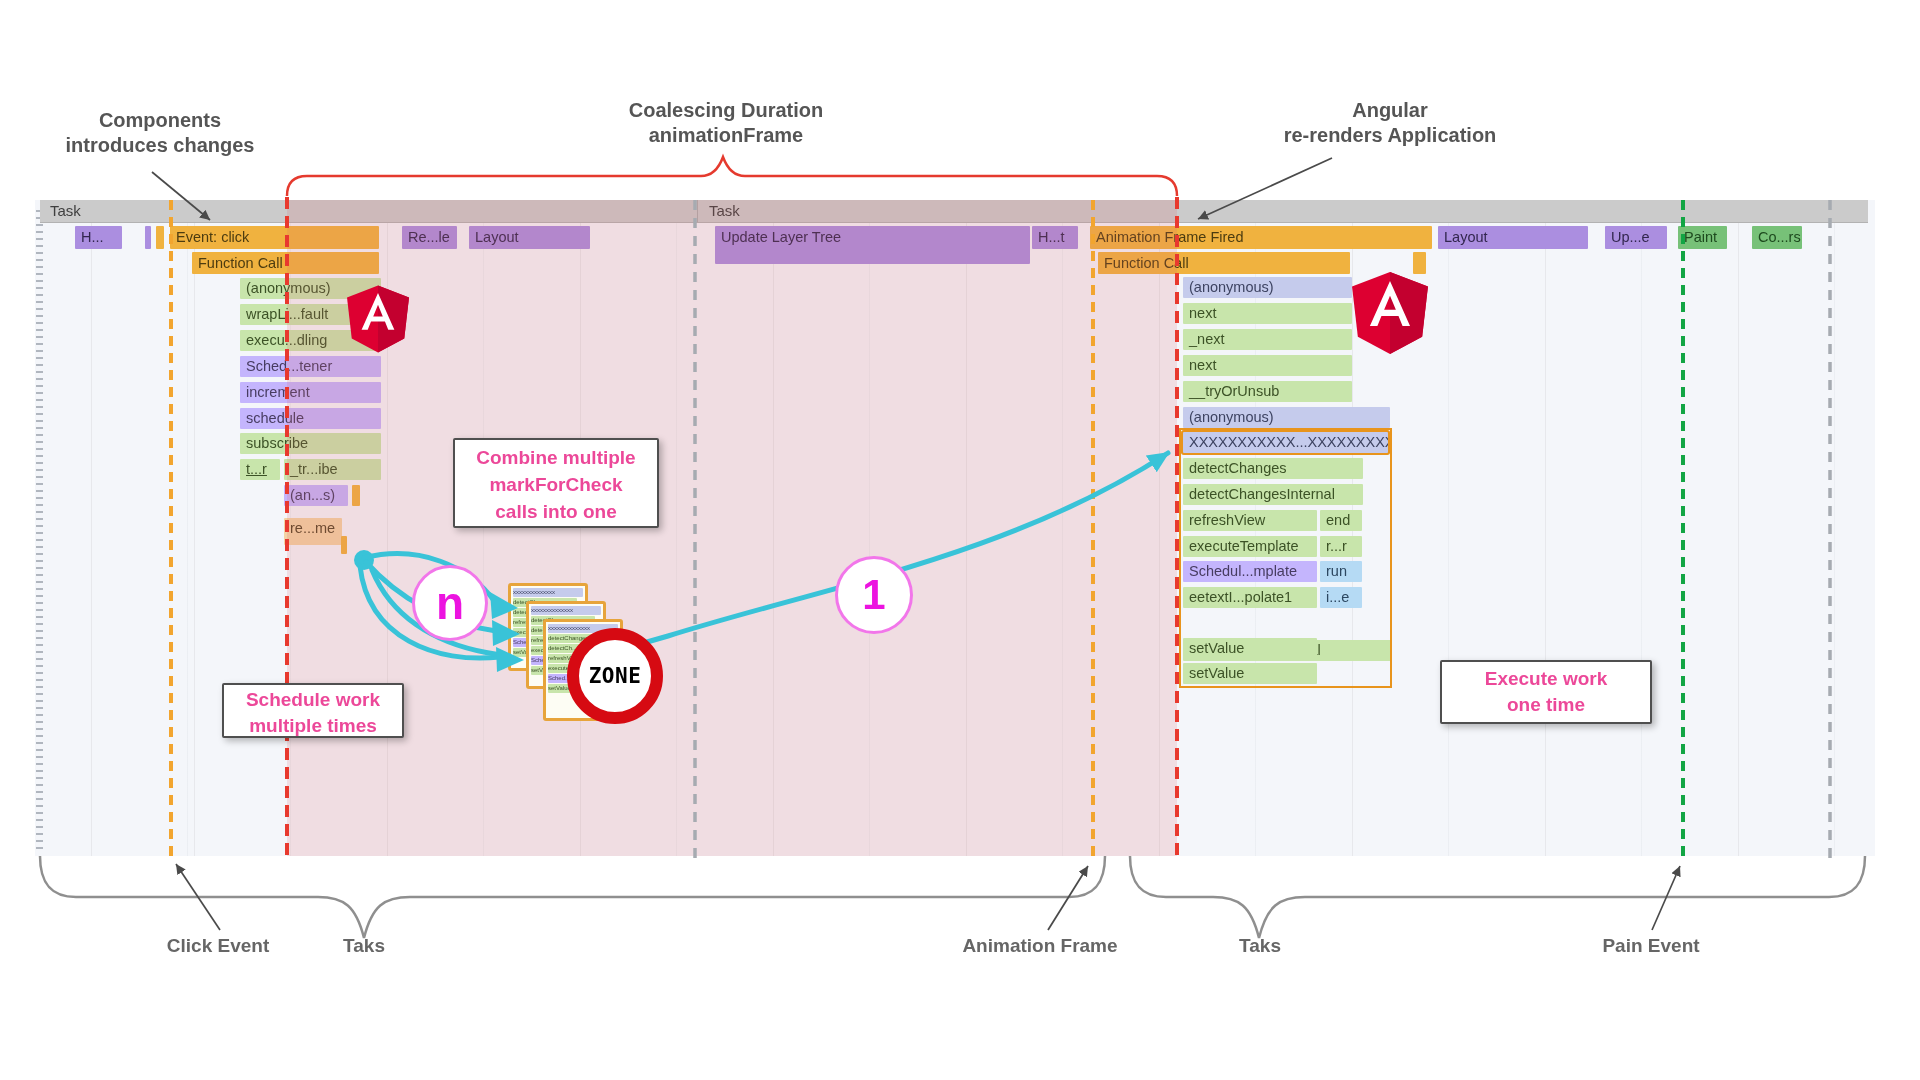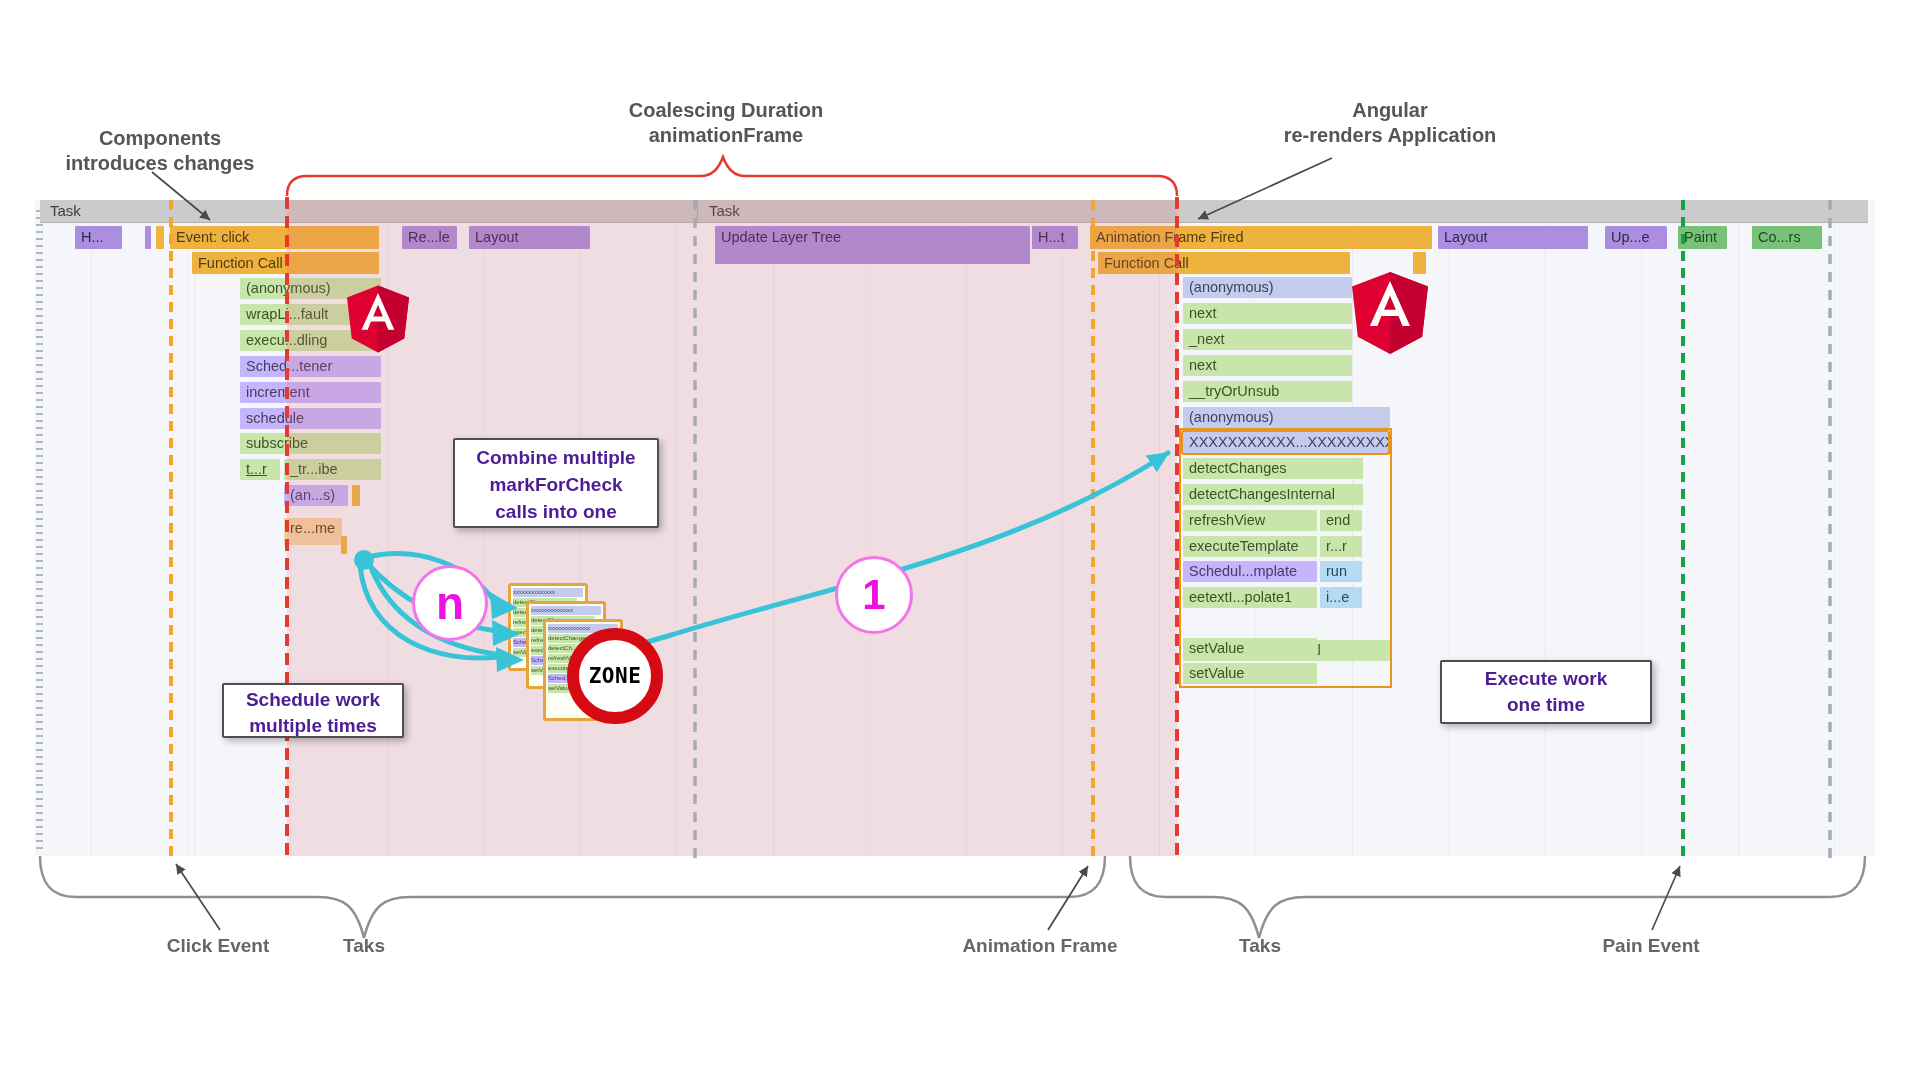--- a/index.html
+++ b/index.html
@@ -35,21 +35,21 @@
   .sel-border{position:absolute;left:1179px;top:428px;width:213px;height:260px;border:2.5px solid #e8941c;box-sizing:border-box;pointer-events:none;}
 
   
   .ovl{position:absolute;left:0;top:0;width:1920px;height:1080px;pointer-events:none;}
 
   
   .ann{position:absolute;text-align:center;font-weight:bold;font-size:20px;line-height:25px;color:#555;}
   .blabel{position:absolute;text-align:center;font-weight:bold;font-size:19px;line-height:24px;color:#666;}
   .note{position:absolute;background:#fff;border:2px solid #4f4f4f;border-radius:2px;
         box-shadow:3px 3px 7px rgba(0,0,0,0.28);text-align:center;font-weight:bold;
-        font-size:19px;color:#4c1d95;box-sizing:border-box;}
+        font-size:19px;color:#ec4899;box-sizing:border-box;}
 
   
   .badge-circle{position:absolute;border-radius:50%;background:#fff;box-sizing:border-box;
         display:flex;align-items:center;justify-content:center;font-weight:bold;}
   #n-badge{left:412px;top:565px;width:76px;height:76px;border:3px solid #f276ea;color:#ec13e0;font-size:46px;}
   #one-badge{left:835px;top:556px;width:78px;height:78px;border:3px solid #f276ea;color:#ec13e0;font-size:42px;}
   #zone-badge{left:567px;top:628px;width:96px;height:96px;border:12px solid #d60a12;color:#000;
         font-size:21px;font-weight:800;letter-spacing:.5px;font-family:"DejaVu Sans Mono","Liberation Mono",monospace;}
 
   
@@ -79,21 +79,21 @@
       <div class="bar c-orange" style="left: 156px; top: 226px; width: 8px; height: 23px; line-height: 23px;"></div>
       <div class="bar c-orange" style="left: 170px; top: 226px; width: 209px; height: 23px; line-height: 23px;">Event: click</div>
       <div class="bar c-purple" style="left: 402px; top: 226px; width: 55px; height: 23px; line-height: 23px;">Re...le</div>
       <div class="bar c-purple" style="left: 469px; top: 226px; width: 121px; height: 23px; line-height: 23px;">Layout</div>
       <div class="bar c-purple" style="left: 715px; top: 226px; width: 315px; height: 38px; line-height: 23px;">Update Layer Tree</div>
       <div class="bar c-purple" style="left: 1032px; top: 226px; width: 46px; height: 23px; line-height: 23px;">H...t</div>
       <div class="bar c-orange" style="left: 1090px; top: 226px; width: 342px; height: 23px; line-height: 23px;">Animation Frame Fired</div>
       <div class="bar c-purple" style="left: 1438px; top: 226px; width: 150px; height: 23px; line-height: 23px;">Layout</div>
       <div class="bar c-purple" style="left: 1605px; top: 226px; width: 62px; height: 23px; line-height: 23px;">Up...e</div>
       <div class="bar c-greenDark" style="left: 1678px; top: 226px; width: 49px; height: 23px; line-height: 23px;">Paint</div>
-      <div class="bar c-greenDark" style="left: 1752px; top: 226px; width: 70px; height: 23px; line-height: 23px;">Co...rs</div>
+      <div class="bar c-greenDark" style="left: 1752px; top: 226px; width: 50px; height: 23px; line-height: 23px;">Co...rs</div>
       <div class="bar c-orange" style="left: 192px; top: 252px; width: 187px; height: 22px; line-height: 22px;">Function Call</div>
       <div class="bar c-orange" style="left: 1098px; top: 252px; width: 252px; height: 22px; line-height: 22px;">Function Call</div>
       <div class="bar c-orange" style="left: 1413px; top: 252px; width: 13px; height: 22px; line-height: 22px;"></div>
       <div class="bar c-green" style="left: 240px; top: 278px; width: 141px; height: 21px; line-height: 21px;">(anonymous)</div>
       <div class="bar c-green" style="left: 240px; top: 304px; width: 141px; height: 21px; line-height: 21px;">wrapLi...fault</div>
       <div class="bar c-green" style="left: 240px; top: 330px; width: 141px; height: 21px; line-height: 21px;">execu...dling</div>
       <div class="bar c-purpleLight" style="left: 240px; top: 356px; width: 141px; height: 21px; line-height: 21px;">Sched...tener</div>
       <div class="bar c-purpleLight" style="left: 240px; top: 382px; width: 141px; height: 21px; line-height: 21px;">increment</div>
       <div class="bar c-purpleLight" style="left: 240px; top: 408px; width: 141px; height: 21px; line-height: 21px;">schedule</div>
       <div class="bar c-green" style="left: 240px; top: 433px; width: 141px; height: 21px; line-height: 21px;">subscribe</div>
@@ -231,21 +231,21 @@
   </div>
   <div class="note" style="left:222px;top:683px;width:182px;height:55px;line-height:26px;padding-top:2px;">
     <div>Schedule work</div>
     <div>multiple times</div>
   </div>
   <div class="note" style="left:1440px;top:660px;width:212px;height:64px;line-height:26px;padding-top:4px;">
     <div>Execute work</div>
     <div>one time</div>
   </div>
 
-  <div class="ann" style="left:30px;top:126px;width:260px;">
+  <div class="ann" style="left:30px;top:108px;width:260px;">
     <div>Components</div>
     <div>introduces changes</div>
   </div>
   <div class="ann" style="left:576px;top:98px;width:300px;">
     <div>Coalescing Duration</div>
     <div>animationFrame</div>
   </div>
   <div class="ann" style="left:1230px;top:98px;width:320px;">
     <div>Angular</div>
     <div>re-renders Application</div>

